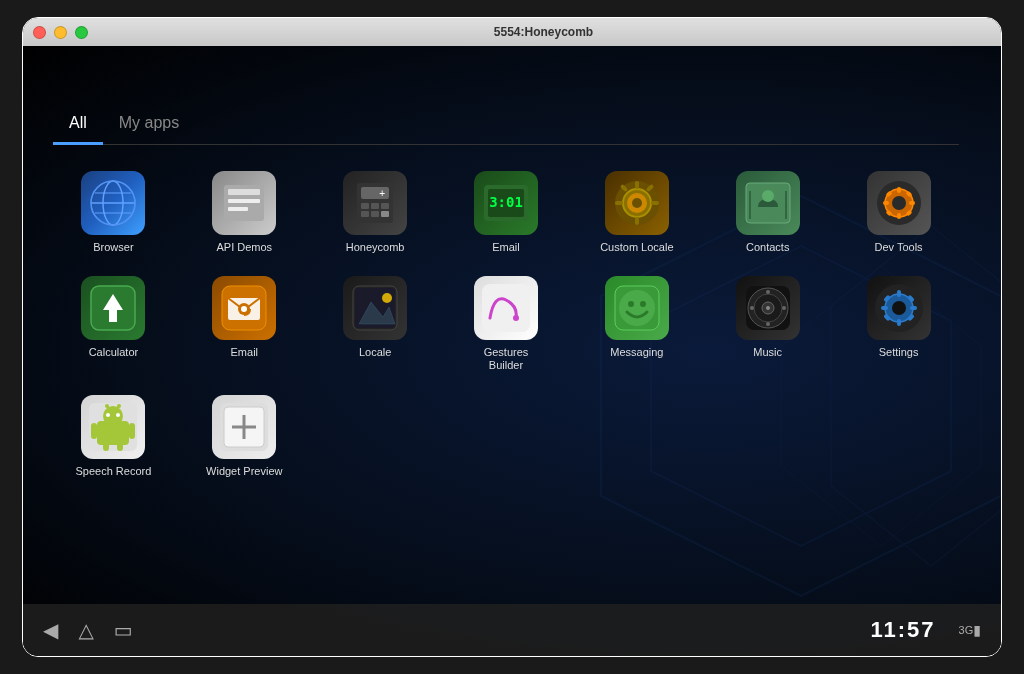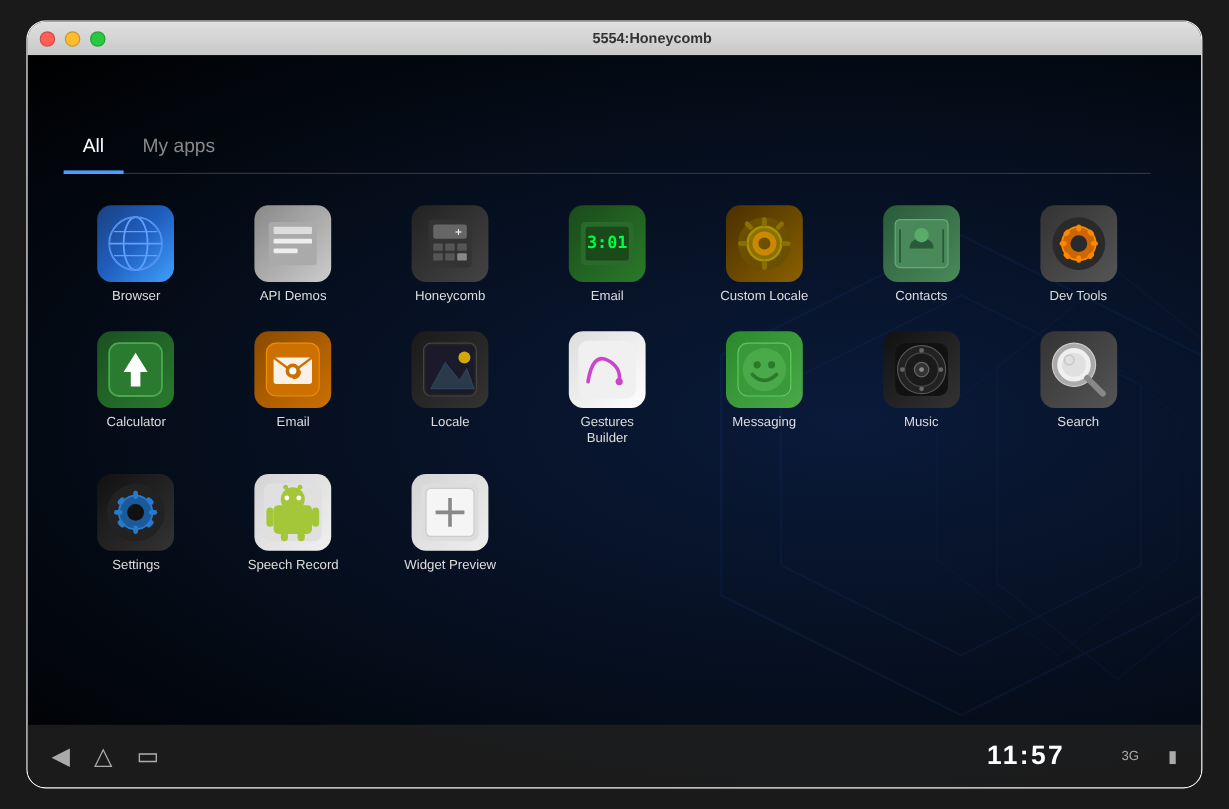--- a/index.html
+++ b/index.html
@@ -231,21 +231,21 @@
     .nav-btn {
       color: #aaa;
       font-size: 20px;
       cursor: pointer;
     }
 
     .status-bar {
       margin-left: auto;
       display: flex;
       align-items: center;
-      gap: 24px;
+      gap: 0;
     }
 
     .time-text {
       color: #fff;
       font-size: 22px;
       font-weight: bold;
       letter-spacing: 2px;
     }
 
     .signal-text {
@@ -482,34 +482,20 @@
 
               <circle cx="26" cy="10" r="2" fill="#666"></circle>
               <circle cx="26" cy="42" r="2" fill="#666"></circle>
               <circle cx="10" cy="26" r="2" fill="#666"></circle>
               <circle cx="42" cy="26" r="2" fill="#666"></circle>
             </svg>
           </div>
           <span class="app-label">Music</span>
         </div>
 
-        <div class="app-icon">
-          <div class="icon-img icon-search">
-            <svg width="52" height="52" viewBox="0 0 52 52">
-              <circle cx="22" cy="22" r="18" fill="#aaa" stroke="#ccc" stroke-width="1"></circle>
-              <circle cx="22" cy="22" r="14" fill="#f0f0f0"></circle>
-              <circle cx="22" cy="22" r="10" fill="#e0e0e0"></circle>
-
-              <line x1="33" y1="33" x2="46" y2="46" stroke="#888" stroke-width="5" stroke-linecap="round"></line>
-
-              <circle cx="18" cy="18" r="4" fill="none" stroke="#bbb" stroke-width="1.5" opacity="0.6"></circle>
-            </svg>
-          </div>
-          <span class="app-label">Search</span>
-        </div>
 
         <div class="app-icon">
           <div class="icon-img icon-settings">
             <svg width="52" height="52" viewBox="0 0 52 52">
               <circle cx="26" cy="26" r="24" fill="#222"></circle>
 
               <circle cx="26" cy="26" r="14" fill="#1a5a9a" stroke="#2a7acc" stroke-width="1.5"></circle>
               <circle cx="26" cy="26" r="7" fill="#111"></circle>
 
               <rect x="24" y="8" width="4" height="7" rx="2" fill="#2a7acc"></rect>

